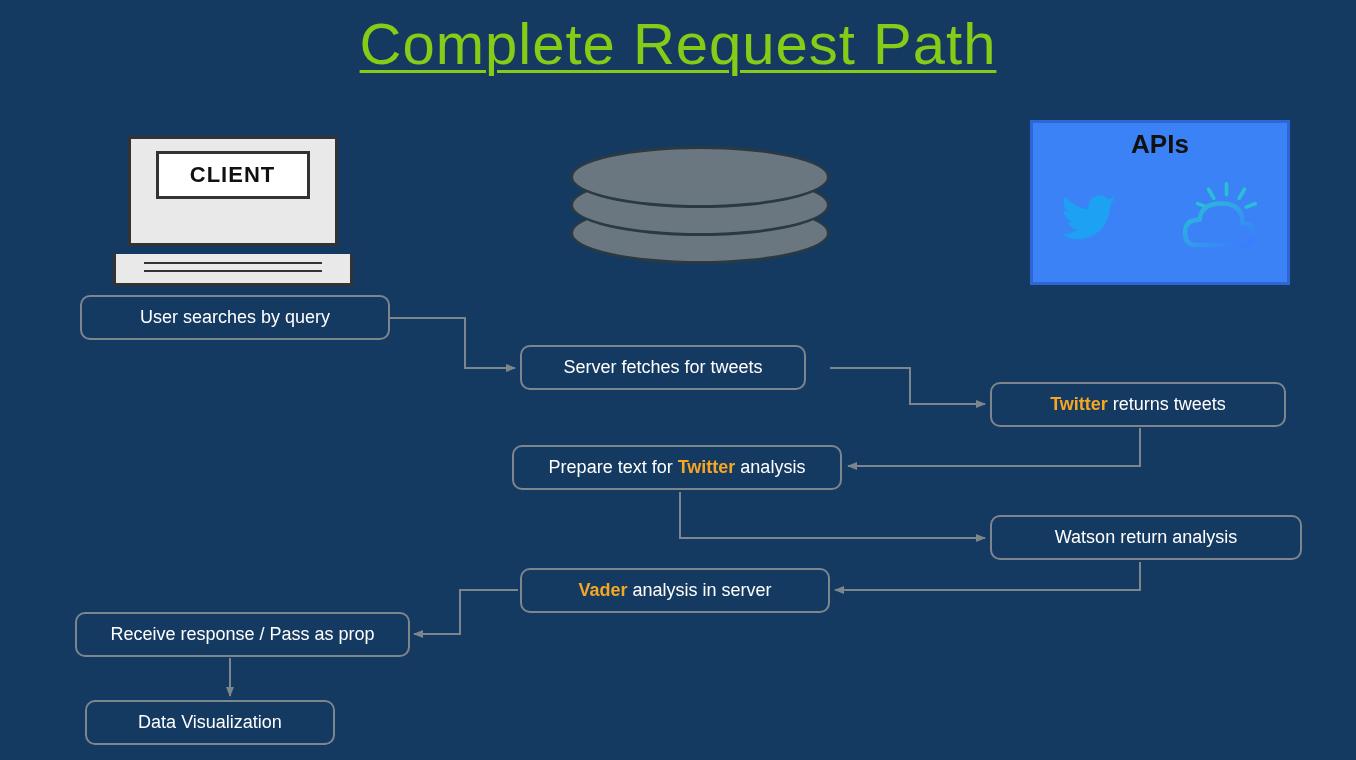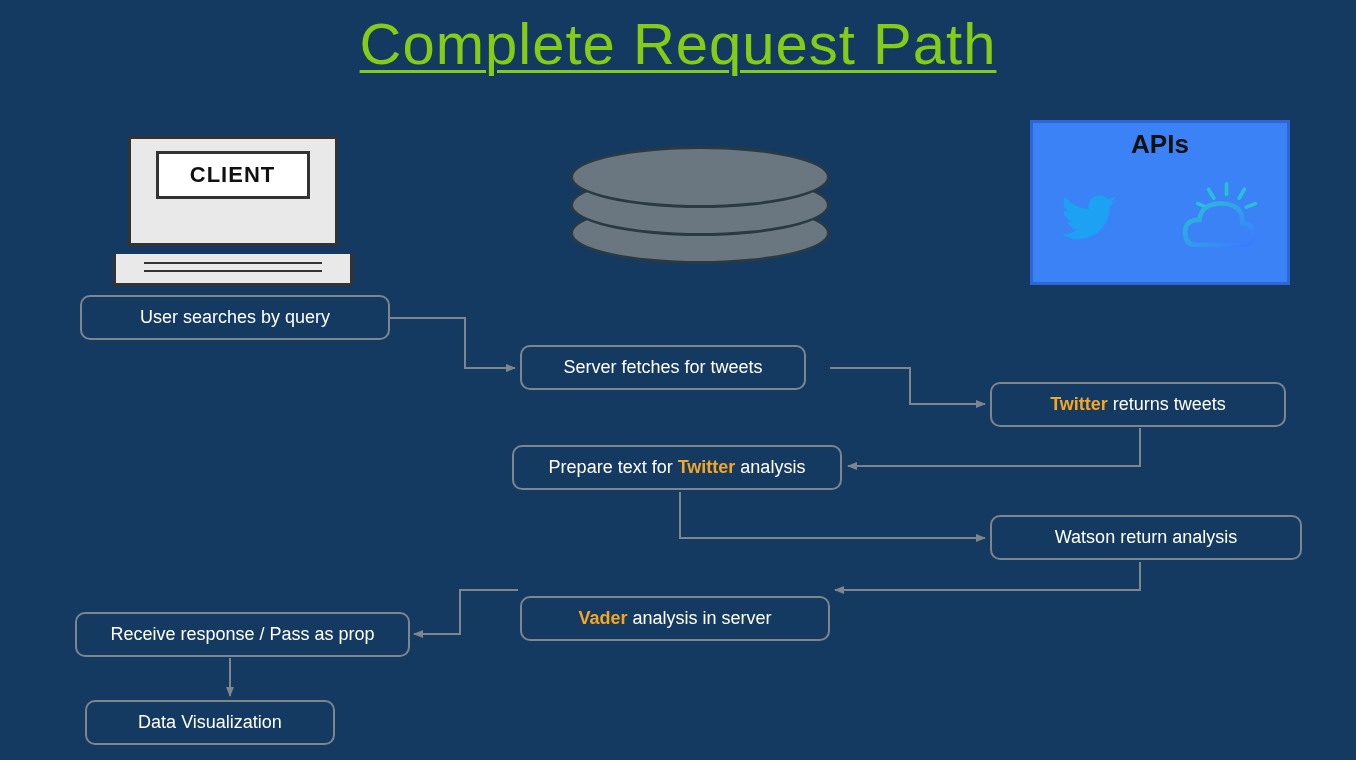--- a/index.html
+++ b/index.html
@@ -225,21 +225,21 @@
 </div>
 
 <div class="flowbox" style="left:512px; top:445px; width:330px;">
   <span><span>Prepare text for </span><span class="accent">Twitter</span><span> analysis</span></span>
 </div>
 
 <div class="flowbox" style="left:990px; top:515px; width:312px;">
   <span>Watson return analysis</span>
 </div>
 
-<div class="flowbox" style="left:520px; top:568px; width:310px;margin-top:28px;">
+<div class="flowbox" style="left:520px; top:568px; width:310px;">
   <span><span class="accent">Vader</span><span> analysis in server</span></span>
 </div>
 
 <div class="flowbox" style="left:75px;  top:612px; width:335px;">
   <span>Receive response / Pass as prop</span>
 </div>
 
 <div class="flowbox" style="left:85px;  top:700px; width:250px;">
   <span>Data Visualization</span>
 </div>

